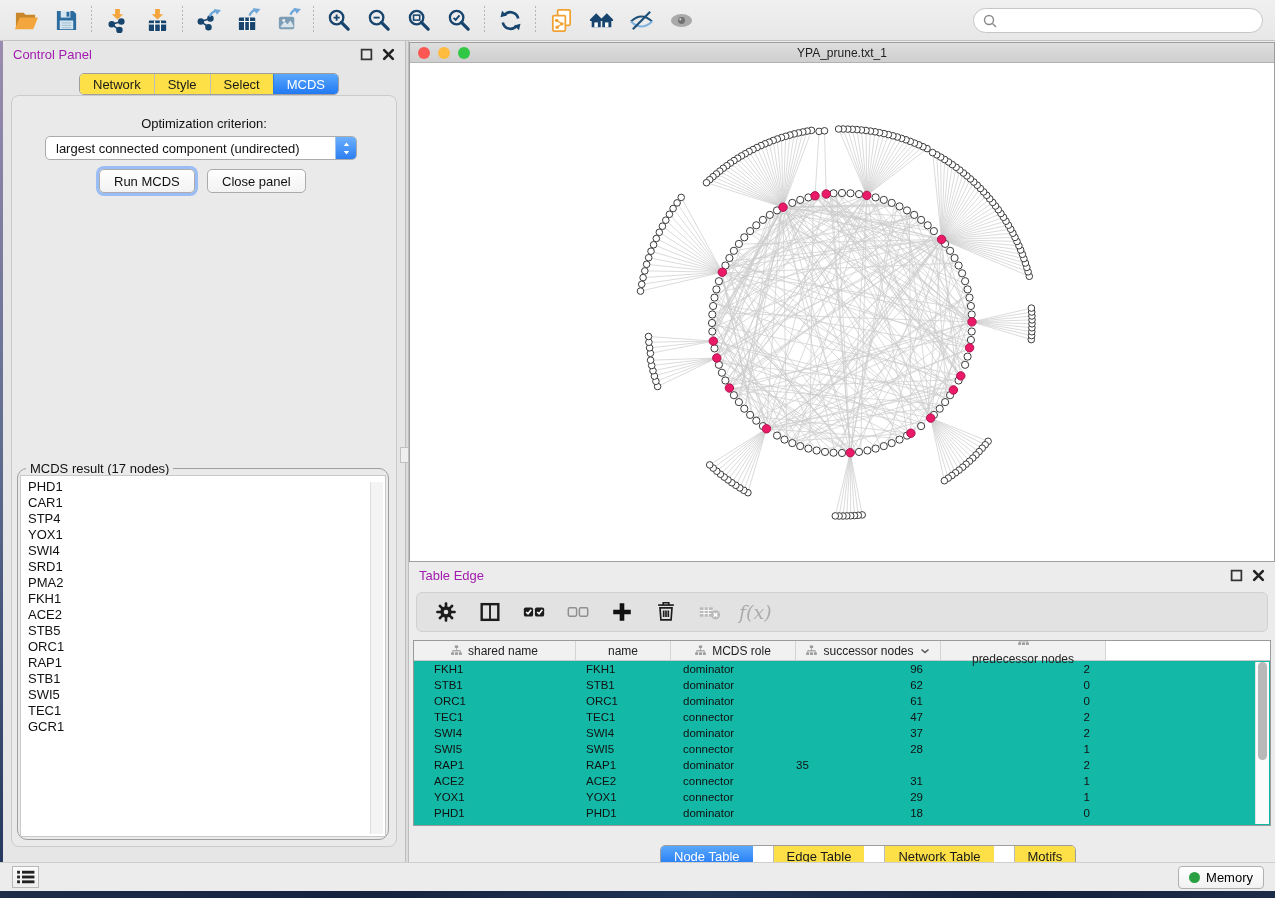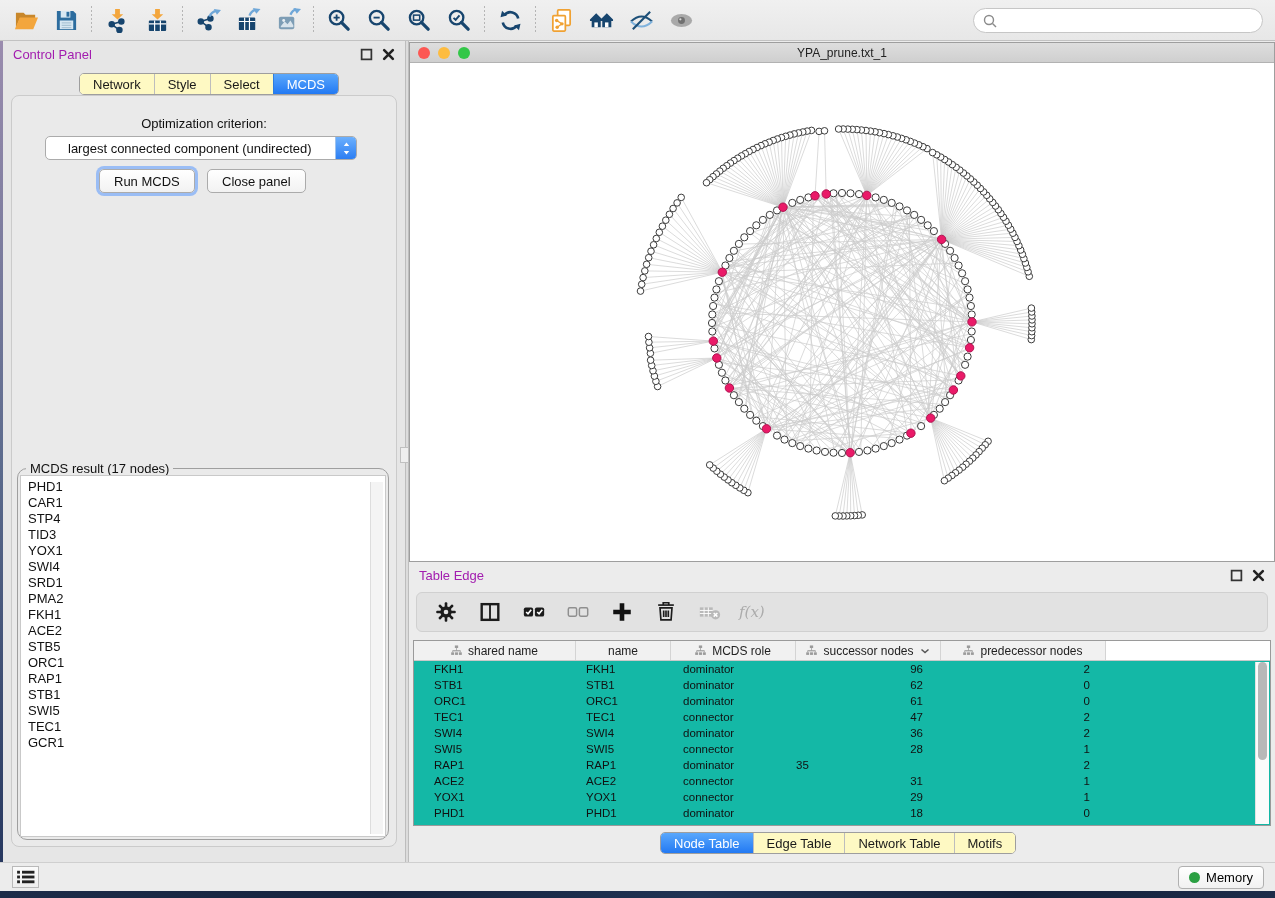--- a/index.html
+++ b/index.html
@@ -32,33 +32,33 @@
   
   .control-panel { position:absolute; left:3px; top:41px; width:402px; height:821px;
                    background:#e6e6e6; }
   .panel-titlebar { height:26px; display:flex; align-items:center; padding:0 10px; }
   .panel-title { font-size:13px; color:#a21caf; }
   .panel-ctl { margin-left:auto; display:flex; gap:9px; }
   .panel-ctl span { width:13px; height:13px; display:inline-flex; cursor:pointer; }
   .seg-tabs { position:absolute; display:inline-flex; border:1px solid #9e9e9e; border-radius:5px;
               background:#fff; overflow:hidden; height:22px; }
   .seg-tab { padding:0 13px; font-size:13px; display:flex; align-items:center; color:#1a1a1a;
-             border-left:1px solid #bdbdbd; cursor:pointer; background:#fef9c3; }
+             border-left:1px solid #bdbdbd; cursor:pointer; background:#fde047; }
   .seg-tab:first-child { border-left:none; }
   .seg-tab.active { background:linear-gradient(#5aa8fc,#2279f3); color:#fff;
                     border-left-color:#2e7de0; }
   .cp-tabs { left:76px; top:32px; }
   .inner-panel { position:absolute; left:8px; top:54px; width:386px; height:752px;
                  background:#eaeaea; border:1px solid #cbcbcb; border-radius:8px; }
   .opt-label { position:absolute; top:20px; left:0; width:100%; text-align:center;
                font-size:13px; color:#111; }
   .dropdown { position:absolute; left:33px; top:40px; width:312px; height:24px; background:#fff;
               border:1px solid #ababab; border-radius:5px; display:flex; align-items:center;
               cursor:pointer; overflow:hidden; }
-  .dropdown .dd-text { flex:1; padding-left:22px; font-size:13px; color:#111; }
+  .dropdown .dd-text { flex:1; padding-left:10px; font-size:13px; color:#111; }
   .dropdown .dd-step { width:21px; height:100%; background:linear-gradient(#6cb0fd,#2c7ef2);
                        border-left:1px solid #9cc2ef; display:flex; align-items:center;
                        justify-content:center; }
   .btn { background:linear-gradient(#ffffff,#f2f2f2); border:1px solid #ababab; border-radius:5px;
          height:24px; font-size:13px; padding:0 14px; cursor:pointer; color:#111;
          font-family:"Liberation Sans",sans-serif; }
   .btn-run { position:absolute; left:87px; top:73px;
              box-shadow:0 0 0 3px rgba(110,165,250,.65); }
   .btn-closep { position:absolute; left:195px; top:73px; }
   .result-box { position:absolute; left:5px; top:372px; width:372px; height:372px;
@@ -91,33 +91,33 @@
 
   
   .table-panel { position:absolute; left:409px; top:562px; width:866px; height:300px;
                  background:#ececec; }
   .tp-toolbar { position:absolute; left:7px; top:30px; width:852px; height:40px;
                 background:#e2e2e2; border:1px solid #d0d0d0; border-radius:6px;
                 display:flex; align-items:center; gap:14px; padding-left:14px; }
   .tp-btn { width:30px; height:30px; border:none; background:transparent; display:flex;
             align-items:center; justify-content:center; cursor:pointer; }
   .tp-btn svg { width:24px; height:24px; }
-  .fx-label { font-family:"DejaVu Serif", serif; font-style:italic; font-size:15px; color:#ababab; }
+  .fx-label { font-family:"DejaVu Serif", serif; font-style:italic; font-size:19px; color:#ababab; }
   .tbl-wrap { position:absolute; left:4px; top:78px; width:858px; height:186px; background:#14b8a6;
               border:1px solid #9a9a9a; overflow:hidden; }
   .tbl-header { display:flex; height:20px; border-bottom:1px solid #c9c9c9; background:#fff; }
   .th-cell { background:#f1f1f1; border-right:1px solid #d4d4d4; display:flex; align-items:center;
              justify-content:center; gap:6px; font-size:12px; color:#222; cursor:pointer; }
   .tbl-row { display:flex; height:16px; align-items:center; }
   .td-cell { font-size:11.5px; color:#111; white-space:nowrap; overflow:hidden; }
   .tbl-vscroll { position:absolute; right:1px; top:21px; width:14px; bottom:1px; background:#fbfbfb;
                  border-left:1px solid #e2e2e2; }
   .tbl-thumb { position:absolute; left:2px; top:0px; width:9px; height:98px; background:#b8b8b8;
                border-radius:5px; }
-  .tp-tabs { left:251px; top:270px; }
+  .tp-tabs { left:251px; top:283px;gap:20px; }
 
   
   .statusbar { position:absolute; left:0; top:862px; width:1275px; height:29px; background:#ececec;
                border-top:1px solid #cfcfcf; }
   .list-btn { position:absolute; left:12px; top:3px; width:27px; height:22px;
               background:linear-gradient(#fbfbfb,#eee); border:1px solid #b9b9b9; cursor:pointer;
               display:flex; align-items:center; justify-content:center; }
   .memory-btn { position:absolute; right:11px; top:3px; height:23px;
                 background:linear-gradient(#fff,#f1f1f1); border:1px solid #b0b0b0; border-radius:4px;
                 display:flex; align-items:center; gap:6px; padding:0 10px; font-size:13px;
@@ -318,21 +318,20 @@
     </div>
     <button class="btn btn-run">Run MCDS</button>
     <button class="btn btn-closep">Close panel</button>
     <div class="result-box">
       <span class="result-legend">MCDS result (17 nodes)</span>
       <div class="result-list">
         <ul id="result-items">
             <li>PHD1</li>
             <li>CAR1</li>
             <li>STP4</li>
-            <li>TID3</li>
             <li>YOX1</li>
             <li>SWI4</li>
             <li>SRD1</li>
             <li>PMA2</li>
             <li>FKH1</li>
             <li>ACE2</li>
             <li>STB5</li>
             <li>ORC1</li>
             <li>RAP1</li>
             <li>STB1</li>
@@ -1118,21 +1117,21 @@
               </g>
             </svg>
           </span>
           <span>successor nodes</span>
           <span style="display:inline-flex">
             <svg viewBox="0 0 10 8" width="10" height="8">
               <path d="M1.5 2.5l3.5 3 3.5-3" fill="none" stroke="#555" stroke-width="1.5"></path>
             </svg>
           </span>
         </div>
-        <div class="th-cell" style="width: 165px;">
+        <div class="th-cell" style="width: 165px; flex-direction: column;">
           <span style="display:inline-flex">
             <svg viewBox="0 0 12 12" width="11" height="11">
               <g fill="#9b9b9b" stroke="#9b9b9b">
                 <rect x="4.2" y="0.5" width="3.6" height="2.8" stroke="none"></rect>
                 <rect x="0.2" y="8" width="3.2" height="2.8" stroke="none"></rect>
                 <rect x="4.4" y="8" width="3.2" height="2.8" stroke="none"></rect>
                 <rect x="8.6" y="8" width="3.2" height="2.8" stroke="none"></rect>
                 <path d="M6 3.3v3M1.8 8V6.3h8.4V8M1.8 6.3h8.4" fill="none" stroke-width="0.8"></path>
               </g>
             </svg>
@@ -1166,21 +1165,21 @@
           <div class="td-cell" style="width: 162px; padding-left: 20px;">TEC1</div>
           <div class="td-cell" style="width: 95px; padding-left: 10px;">TEC1</div>
           <div class="td-cell" style="width: 125px; padding-left: 12px;">connector</div>
           <div class="td-cell" style="width: 145px; text-align: right; padding-right: 18px;">47</div>
           <div class="td-cell" style="width: 165px; text-align: right; padding-right: 16px;">2</div>
         </div>
         <div class="tbl-row">
           <div class="td-cell" style="width: 162px; padding-left: 20px;">SWI4</div>
           <div class="td-cell" style="width: 95px; padding-left: 10px;">SWI4</div>
           <div class="td-cell" style="width: 125px; padding-left: 12px;">dominator</div>
-          <div class="td-cell" style="width: 145px; text-align: right; padding-right: 18px;">36</div>
+          <div class="td-cell" style="width: 145px; text-align: right; padding-right: 18px;">37</div>
           <div class="td-cell" style="width: 165px; text-align: right; padding-right: 16px;">2</div>
         </div>
         <div class="tbl-row">
           <div class="td-cell" style="width: 162px; padding-left: 20px;">SWI5</div>
           <div class="td-cell" style="width: 95px; padding-left: 10px;">SWI5</div>
           <div class="td-cell" style="width: 125px; padding-left: 12px;">connector</div>
           <div class="td-cell" style="width: 145px; text-align: right; padding-right: 18px;">28</div>
           <div class="td-cell" style="width: 165px; text-align: right; padding-right: 16px;">1</div>
         </div>
         <div class="tbl-row">

